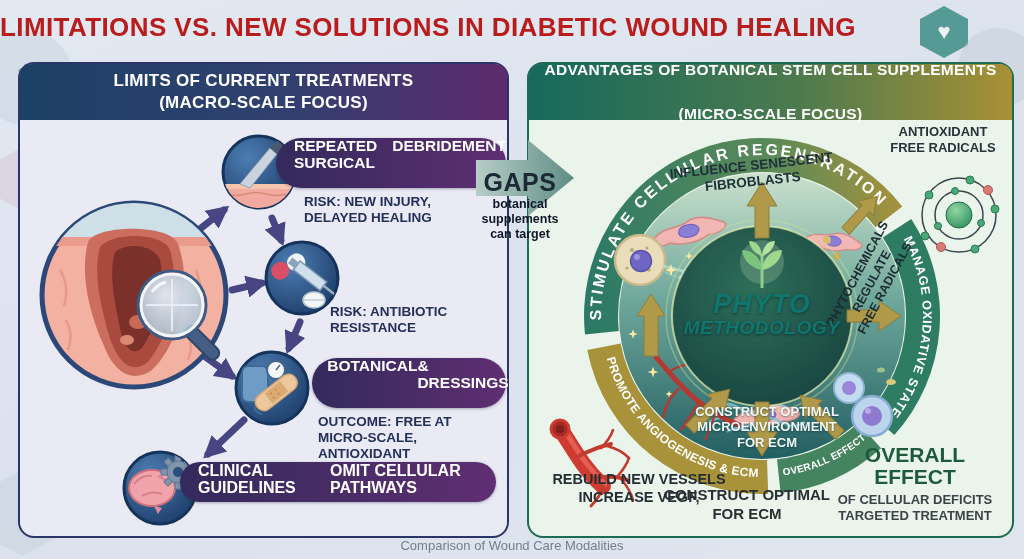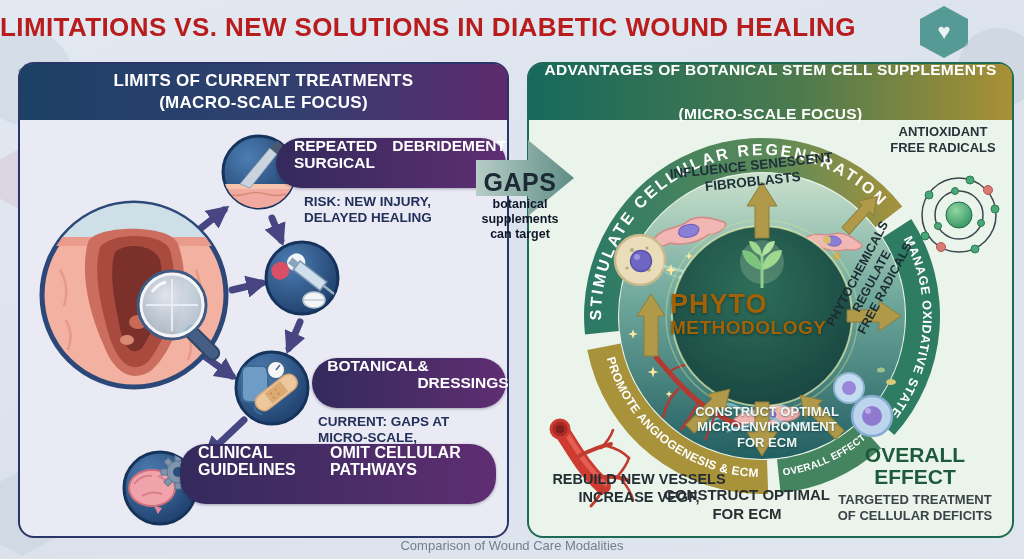--- a/index.html
+++ b/index.html
@@ -44,43 +44,43 @@
   .pbody svg{position:absolute;left:0;top:0;}
 
   
   .pill{position:absolute;border-radius:26px;color:#fff;font-weight:700;
     display:flex;flex-direction:row;justify-content:center;padding-left:18px;
     line-height:1.08;background:linear-gradient(90deg,#332a5c,#5f2e72);
     box-shadow:0 1px 3px rgba(30,30,60,.35);}
   .pill-1{left:256px;top:18px;width:212px;height:50px;font-size:15.5px;}
   .pill-2{left:302px;top:128px;width:166px;height:50px;font-size:15.5px;}
   .pill-3{left:292px;top:238px;width:176px;height:50px;font-size:15.5px;}
-  .pill-4{left:160px;top:324px;width:298px;height:60px;font-size:16px;}
+  .pill-4{left:160px;top:342px;width:298px;height:40px;font-size:16px;}
   .note{position:absolute;color:#22305a;font-weight:700;font-size:13.5px;line-height:1.2;}
   .note-1{left:284px;top:74px;}
   .note-2{left:310px;top:184px;}
   .note-3{left:298px;top:294px;}
 
   
   .gaps-arrow{position:absolute;left:476px;top:132px;z-index:5;}
   .gaps-text{position:absolute;left:464px;top:130px;width:112px;z-index:6;text-align:center;
     color:#1b2a34;}
   .gaps-text .g-title{font-size:25px;font-weight:700;letter-spacing:.5px;margin-top:38px;}
   .gaps-text .g-line{font-size:12.5px;font-weight:700;line-height:1.18;color:#0f172a;}
 
   
   .rp-label{position:absolute;text-align:center;font-weight:800;}
   .lbl-fibro{left:118px;top:38px;width:210px;font-size:13.5px;color:#20313a;
     transform:rotate(-6deg);line-height:1.2;}
   .lbl-phyto{left:280px;top:138px;width:126px;font-size:12.5px;color:#1d2b33;
     transform:rotate(-62deg);line-height:1.25;}
   .lbl-ecm-in{left:156px;top:284px;width:164px;font-size:13px;color:#f2f7f5;line-height:1.18;
     text-shadow:0 1px 2px rgba(0,40,40,.5);}
-  .lbl-center{left:141px;top:170px;width:184px;color:#a16207;text-align:left;
-    text-shadow:0 1px 3px rgba(0,30,30,.55);}
+  .lbl-center{left:141px;top:170px;width:184px;color:#0f766e;text-align:center;
+    text-shadow:0 1px 3px rgba(0,30,30,.55);font-style:italic;}
   .lbl-center .c1{font-size:27px;font-weight:800;letter-spacing:1px;line-height:1.05;}
   .lbl-center .c2{font-size:19px;font-weight:800;letter-spacing:.5px;line-height:1.1;}
   .lbl-antiox{left:352px;top:4px;width:124px;font-size:13px;color:#27323a;line-height:1.25;}
   .lbl-vegf{left:8px;top:350px;width:204px;font-size:14.5px;color:#232d33;line-height:1.25;}
   .lbl-ecm-out{left:126px;top:366px;width:184px;font-size:15px;color:#2a2f33;line-height:1.25;}
   .lbl-overall{left:298px;top:324px;width:176px;line-height:1.05;}
   .lbl-overall .o-big{font-size:21px;font-weight:700;color:#1e5a3c;text-align:center;}
   .lbl-overall .o-sub{font-size:13px;font-weight:700;color:#3c4348;line-height:1.25;margin-top:4px;}
 
   .caption{position:absolute;left:0;top:538px;width:1024px;text-align:center;
@@ -245,26 +245,30 @@
       </svg>
 
       <div class="pill pill-1">
         <span>REPEATED SURGICAL</span>
         <span>DEBRIDEMENT</span>
       </div>
       <div class="note note-1">
         <div>RISK: NEW INJURY,</div>
         <div>DELAYED HEALING</div>
       </div>
+      <div class="note note-2">
+        <div>RISK: ANTIBIOTIC</div>
+        <div>RESISTANCE</div>
+      </div>
       <div class="pill pill-3">
         <span>BOTANICAL</span>
         <span>&amp; DRESSINGS</span>
       </div>
       <div class="note note-3">
-        <div>CURRENT: GAPS AT</div>
+        <div>OUTCOME: FREE AT</div>
         <div>MICRO-SCALE, ANTIOXIDANT</div>
       </div>
       <div class="pill pill-4">
         <span>CLINICAL GUIDELINES</span>
         <span>OMIT CELLULAR PATHWAYS</span>
       </div>
     </div>
   </section>
 
   <svg class="gaps-arrow" width="100" height="92" viewBox="0 0 100 92">
@@ -493,21 +497,21 @@
         <div>INCREASE VEGF,</div>
       </div>
       <div class="rp-label lbl-ecm-out">
         <div>CONSTRUCT OPTIMAL</div>
         <div>FOR ECM</div>
       </div>
       <div class="rp-label lbl-overall">
         <div class="o-big">OVERALL</div>
         <div class="o-big">EFFECT</div>
         <div class="o-sub">
+          <div>OF CELLULAR DEFICITS</div>
           <div>TARGETED TREATMENT</div>
-          <div>OF CELLULAR DEFICITS</div>
         </div>
       </div>
     </div>
   </section>
 
   <div class="caption">Comparison of Wound Care Modalities</div>
 </div>
 
 </body></html>

